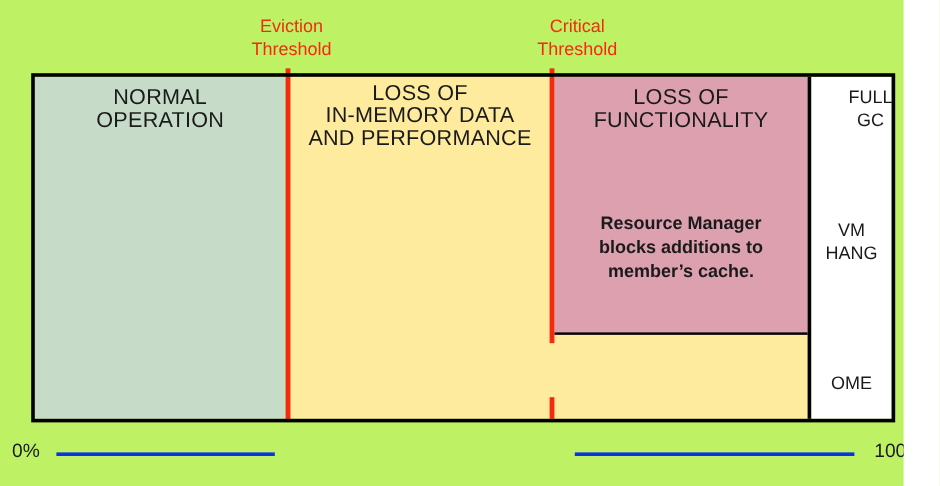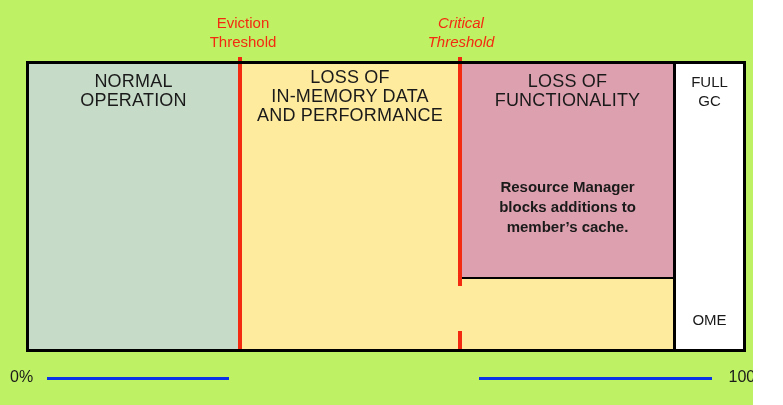--- a/index.html
+++ b/index.html
@@ -17,21 +17,21 @@
   .threshold-label {
     top: 13px;
     width: 140px;
     text-align: center;
     color: var(--red);
     font-size: 15px;
     line-height: 19px;
     white-space: pre-line;
   }
   #eviction-label { left: 173px; }
-  #critical-label { left: 391px; font-style: italic; }
+  #critical-label { left: 411px; }
 
   
   .zone-green  { left: 29px;  top: 64px; width: 209px; height: 285px; background: var(--green); }
   .zone-yellow { left: 242px; top: 64px; width: 433px; height: 285px; background: var(--yellow); }
   .zone-pink   { left: 462px; top: 64px; width: 211px; height: 215px; background: var(--pink);
                  border-bottom: 2px solid #000; box-sizing: border-box; }
   .right-col   { left: 676px; top: 64px; width: 67px; height: 285px; background: #ffffff; }
   .col-divider { left: 673px; top: 64px; width: 3px;  height: 285px; background: #000000; }
 
   
@@ -69,21 +69,21 @@
   #note-pink  { left: 462px; top: 177px; width: 211px; line-height: 20px; font-weight: bold; }
   #note-strip { left: 242px; top: 289px; width: 433px; line-height: 18px; }
 
   
   .right-label {
     left: 676px; width: 67px;
     font-size: 15px; line-height: 19px;
     text-align: center; white-space: pre-line;
     color: #1a1a1a;
   }
-  #label-fullgc { top: 72px; }
+  #label-fullgc { top: 72px; padding-left: 16px; }
   #label-vmhang { top: 183px; }
   #label-ome    { top: 310px; }
 
   
   .axis-text { font-size: 16px; color: #1a1a1a; top: 368px; }
   #axis-min  { left: 10px; }
   #axis-max  { left: 720px; width: 58px; text-align: center; }
   #axis-title { left: 233px; width: 246px; text-align: center; }
   .axis-line { top: 377px; height: 3px; background: var(--blue); }
   #axis-line-left  { left: 47px;  width: 182px; }
@@ -118,20 +118,22 @@
 AND PERFORMANCE</div>
   <div class="abs zone-title" id="title-lossfunc">LOSS OF
 FUNCTIONALITY</div>
 
   <div class="abs zone-note" id="note-pink">Resource Manager
 blocks additions to
 member’s cache.</div>
 
   <div class="abs right-label" id="label-fullgc">FULL
 GC</div>
+  <div class="abs right-label" id="label-vmhang">VM
+HANG</div>
   <div class="abs right-label" id="label-ome">OME</div>
 
   <div class="abs axis-text" id="axis-min">0%</div>
   <div class="abs axis-line" id="axis-line-left"></div>
   <div class="abs axis-line" id="axis-line-right"></div>
   <div class="abs axis-text" id="axis-max">100%</div>
 
 </div>
 
 </body></html>

